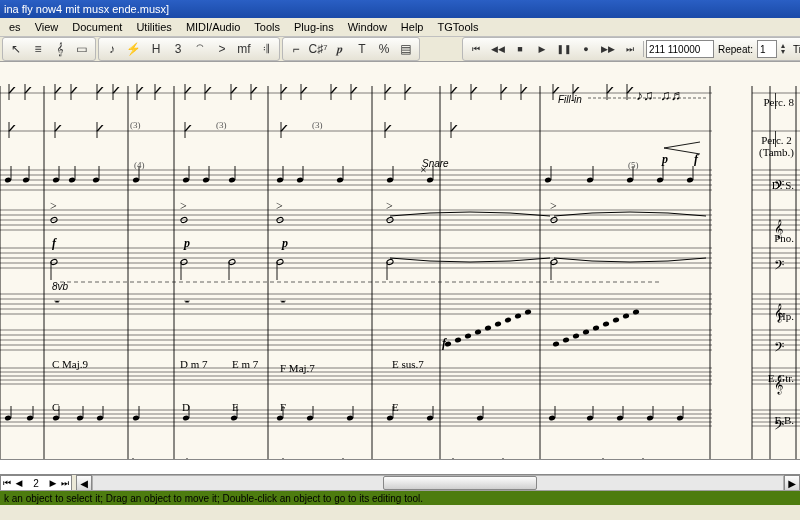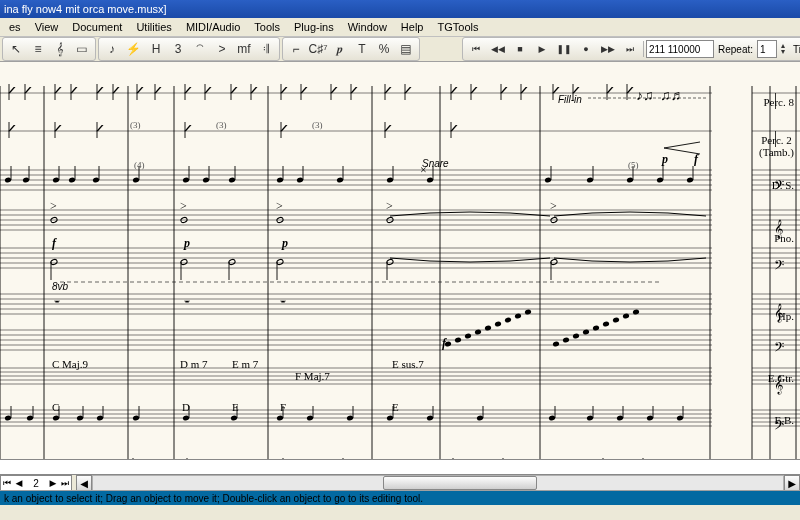--- a/index.html
+++ b/index.html
@@ -16,33 +16,33 @@
   .score-inner{position:absolute;inset:0}
   .staff-line{stroke:#000;stroke-width:0.5}
   .barline{stroke:#000;stroke-width:0.9}
   .instr-label{position:absolute;right:6px;font-family:"Times New Roman",serif;font-size:11px;text-align:right;white-space:pre}
   .chord-sym{position:absolute;font-family:"Times New Roman",serif;font-size:11px}
   .ann{position:absolute;font-family:Liberation Sans, sans-serif;font-size:10px;font-style:italic}
   .dyn{position:absolute;font-family:"Times New Roman",serif;font-size:12px;font-style:italic;font-weight:bold}
   .meas{position:absolute;font-family:"Times New Roman",serif;font-size:9px;color:#555}
   .hruler{position:absolute;left:0;bottom:30px;height:14px;right:0;background:#fff;border-top:1px solid #888;border-bottom:1px solid #888}
   .hscroll{position:absolute;left:0;bottom:14px;height:16px;right:0;background:#ece9d8;display:flex;align-items:center}
-  .statusbar{position:absolute;left:0;bottom:0;right:0;height:14px;background:#0369a1;border-top:1px solid #a0a0a0;font-size:10px;padding:0 4px;display:flex;align-items:center;color:#000}
+  .statusbar{position:absolute;left:0;bottom:0;right:0;height:14px;background:#4d7c0f;border-top:1px solid #a0a0a0;font-size:10px;padding:0 4px;display:flex;align-items:center;color:#000}
   .sb-btn{width:14px;height:14px;background:linear-gradient(#fdfdfd,#d8d8d8);border:1px solid #888;display:flex;align-items:center;justify-content:center;font-size:10px}
   .sb-track{flex:1;height:14px;background:#e8e8e8;border:1px solid #b0b0b0;position:relative}
   .sb-thumb{position:absolute;height:12px;background:linear-gradient(#fdfdfd,#d0d0d0);border:1px solid #888;border-radius:2px;top:0}
   .page-nav{display:flex;align-items:center;margin-right:4px;background:#fff;border:1px solid #888;height:14px}
   .page-nav .nbtn{width:12px;height:12px;font-size:9px;display:flex;align-items:center;justify-content:center}
   .page-nav input{width:18px;border:none;font-size:10px;text-align:center}
 </style>
 </head>
 <body>
 
 <div class="titlebar">
-  <span>ina fly now4 mit orca move.musx]</span>
+  <span>ina fly now4 mit musx ende.musx]</span>
 </div>
 
 <div class="menubar">
   <span>es</span>
   <span>View</span>
   <span>Document</span>
   <span>Utilities</span>
   <span>MIDI/Audio</span>
   <span>Tools</span>
   <span>Plug-ins</span>
@@ -469,21 +469,21 @@
 (Tamb.)</div>
       <div class="instr-label" style="top: 117px;">D. S.</div>
       <div class="instr-label" style="top: 170px; text-align: center;">Pno.</div>
       <div class="instr-label" style="top: 248px;">Hp.</div>
       <div class="instr-label" style="top: 310px;">E.Gtr.</div>
       <div class="instr-label" style="top: 352px;">E.B.</div>
       <div class="instr-label" style="top: 412px;">Vln. I</div>
       <div class="chord-sym" style="left: 52px; top: 296px;">C Maj.9</div>
       <div class="chord-sym" style="left: 180px; top: 296px;">D m 7</div>
       <div class="chord-sym" style="left: 232px; top: 296px;">E m 7</div>
-      <div class="chord-sym" style="left: 280px; top: 308px; margin-left: 15px;">F Maj.7</div>
+      <div class="chord-sym" style="left: 280px; top: 300px;">F Maj.7</div>
       <div class="chord-sym" style="left: 392px; top: 296px;">E sus.7</div>
       <div class="chord-sym" style="left: 52px; top: 339px;">C</div>
       <div class="chord-sym" style="left: 182px; top: 339px;">D</div>
       <div class="chord-sym" style="left: 232px; top: 339px;">E</div>
       <div class="chord-sym" style="left: 280px; top: 339px;">F</div>
       <div class="chord-sym" style="left: 392px; top: 339px;">E</div>
       <div class="ann" style="left: 422px; top: 96px;">Snare</div>
       <div class="ann" style="left: 558px; top: 32px;">Fill-in</div>
       <div class="ann" style="left: 52px; top: 219px;;font-style:italic">8vb</div>
       <div class="dyn" style="left: 52px; top: 174px;">f</div>

